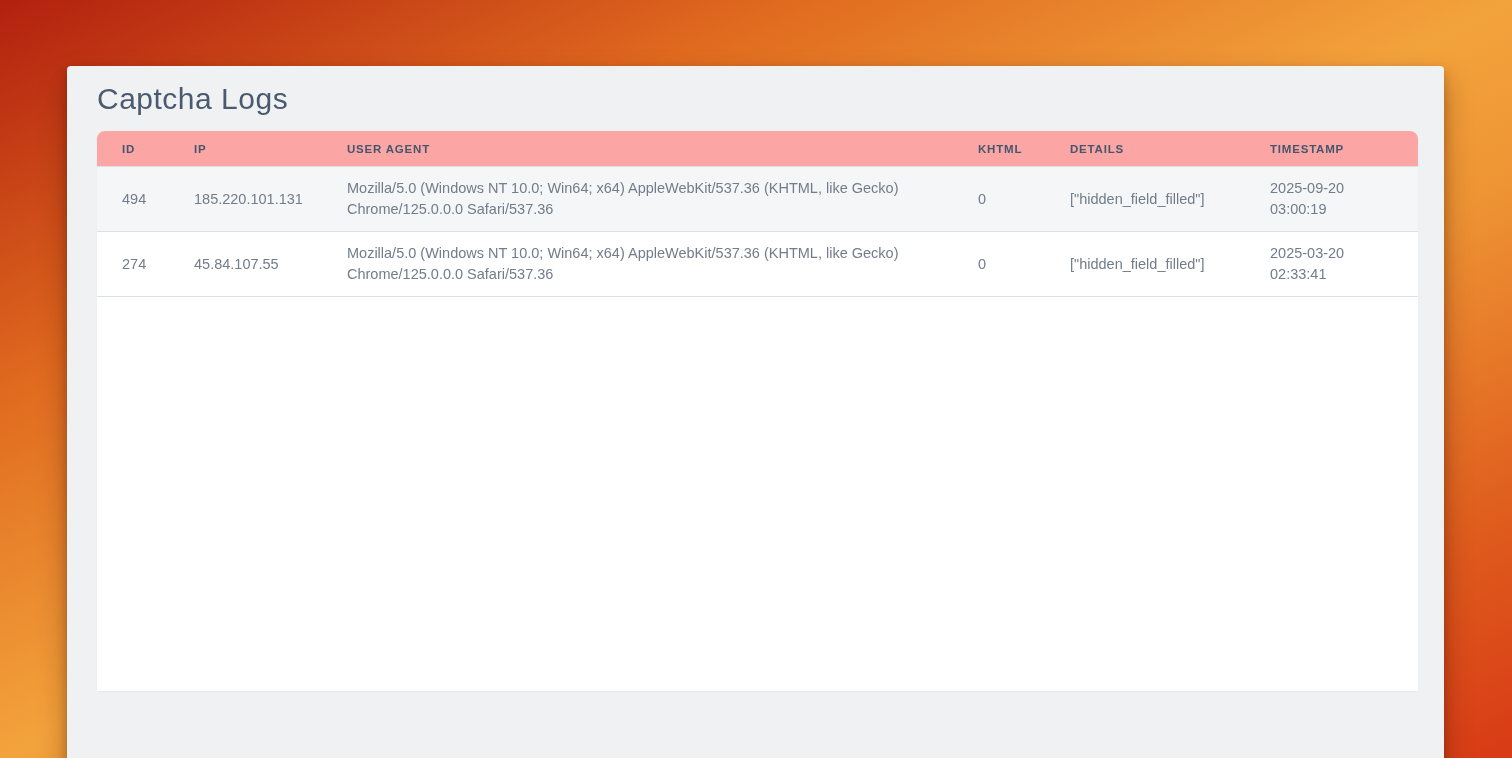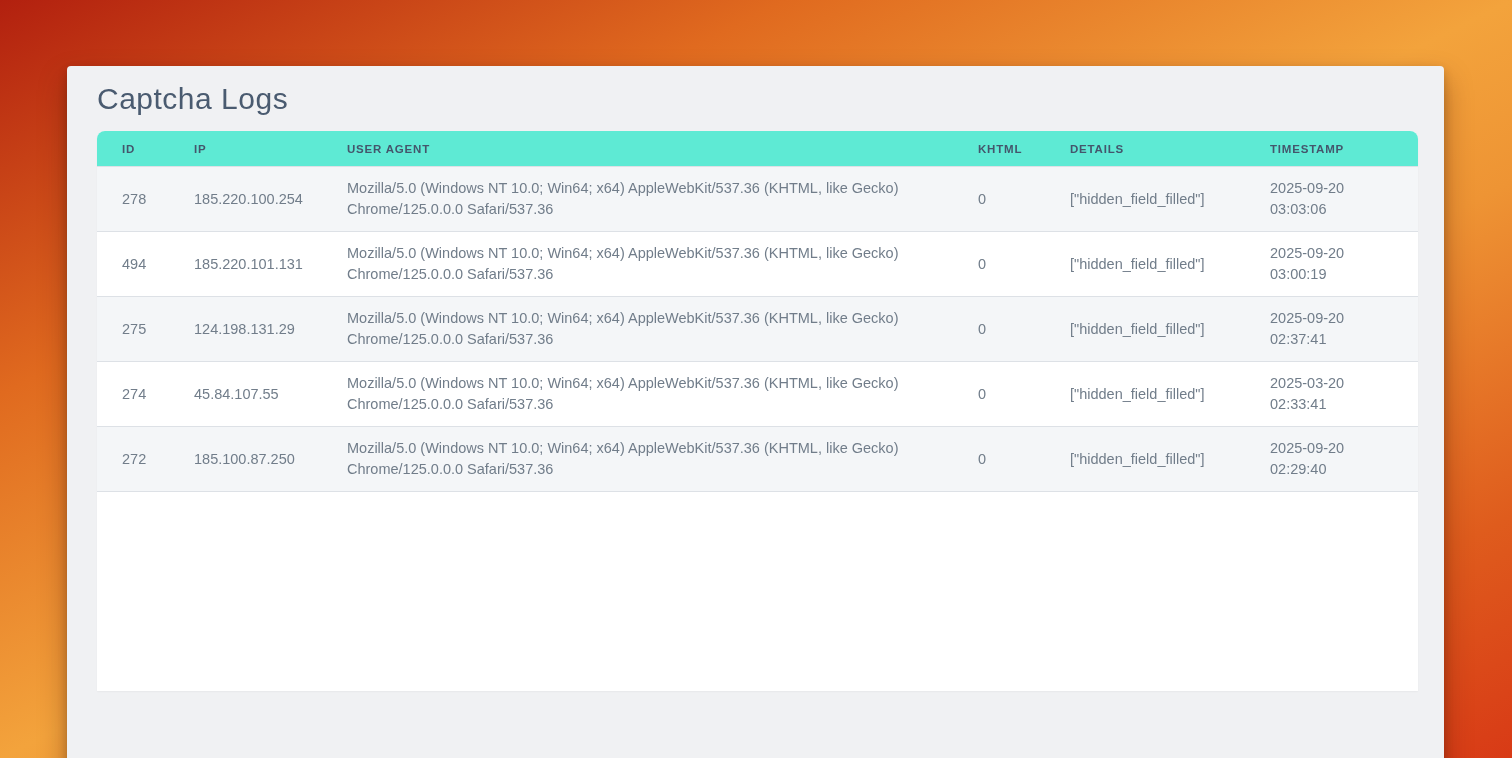--- a/index.html
+++ b/index.html
@@ -24,21 +24,21 @@
   }
   table { width:1321px; border-collapse:collapse; table-layout:fixed; }
   col.c-id        { width:72px; }
   col.c-ip        { width:153px; }
   col.c-ua        { width:631px; }
   col.c-score     { width:92px; }
   col.c-details   { width:200px; }
   col.c-timestamp { width:173px; }
   th {
     text-align:left; font-size:11.5px; font-weight:700; letter-spacing:.8px;
-    color:#44566c; background:#5eead4; padding:12px 16px 11px 25px;
+    color:#44566c; background:#fca5a5; padding:12px 16px 11px 25px;
     border-bottom:1px solid #dde1e6; white-space:nowrap;
   }
   tbody tr { height:65px; }
   tbody tr:nth-child(odd) { background:#f4f6f8; }
   tbody tr:nth-child(even){ background:#ffffff; }
   td {
     font-size:14.5px; line-height:21px; color:#717d8a;
     padding:10px 16px 10px 25px; border-bottom:1px solid #dde1e6;
     vertical-align:middle; word-wrap:break-word;
   }
@@ -66,55 +66,31 @@
           <th>ID</th>
           <th>IP</th>
           <th>USER AGENT</th>
           <th>KHTML</th>
           <th>DETAILS</th>
           <th>TIMESTAMP</th>
         </tr>
       </thead>
       <tbody id="logs-body">
           <tr>
-            <td class="col-id">278</td>
-            <td class="col-ip">185.220.100.254</td>
-            <td class="col-user_agent">Mozilla/5.0 (Windows NT 10.0; Win64; x64) AppleWebKit/537.36 (KHTML, like Gecko) Chrome/125.0.0.0 Safari/537.36</td>
-            <td class="col-score">0</td>
-            <td class="col-details">["hidden_field_filled"]</td>
-            <td class="col-timestamp">2025-09-20 03:03:06</td>
-          </tr>
-          <tr>
             <td class="col-id">494</td>
             <td class="col-ip">185.220.101.131</td>
             <td class="col-user_agent">Mozilla/5.0 (Windows NT 10.0; Win64; x64) AppleWebKit/537.36 (KHTML, like Gecko) Chrome/125.0.0.0 Safari/537.36</td>
             <td class="col-score">0</td>
             <td class="col-details">["hidden_field_filled"]</td>
             <td class="col-timestamp">2025-09-20 03:00:19</td>
-          </tr>
-          <tr>
-            <td class="col-id">275</td>
-            <td class="col-ip">124.198.131.29</td>
-            <td class="col-user_agent">Mozilla/5.0 (Windows NT 10.0; Win64; x64) AppleWebKit/537.36 (KHTML, like Gecko) Chrome/125.0.0.0 Safari/537.36</td>
-            <td class="col-score">0</td>
-            <td class="col-details">["hidden_field_filled"]</td>
-            <td class="col-timestamp">2025-09-20 02:37:41</td>
           </tr>
           <tr>
             <td class="col-id">274</td>
             <td class="col-ip">45.84.107.55</td>
             <td class="col-user_agent">Mozilla/5.0 (Windows NT 10.0; Win64; x64) AppleWebKit/537.36 (KHTML, like Gecko) Chrome/125.0.0.0 Safari/537.36</td>
             <td class="col-score">0</td>
             <td class="col-details">["hidden_field_filled"]</td>
             <td class="col-timestamp">2025-03-20 02:33:41</td>
           </tr>
-          <tr>
-            <td class="col-id">272</td>
-            <td class="col-ip">185.100.87.250</td>
-            <td class="col-user_agent">Mozilla/5.0 (Windows NT 10.0; Win64; x64) AppleWebKit/537.36 (KHTML, like Gecko) Chrome/125.0.0.0 Safari/537.36</td>
-            <td class="col-score">0</td>
-            <td class="col-details">["hidden_field_filled"]</td>
-            <td class="col-timestamp">2025-09-20 02:29:40</td>
-          </tr>
         </tbody>
     </table>
   </div>
 </div>
 
 </body></html>

